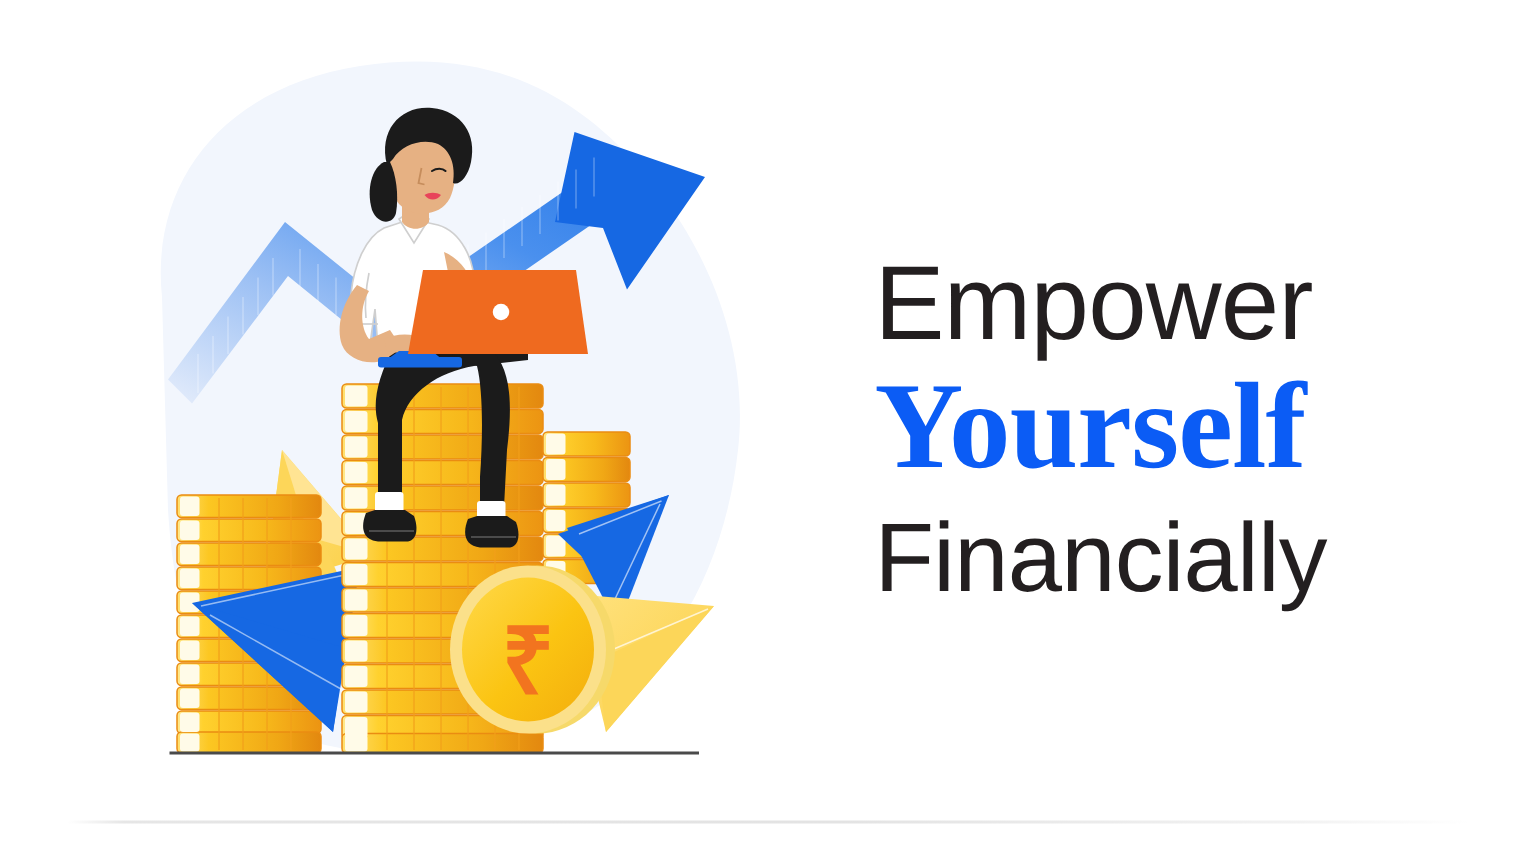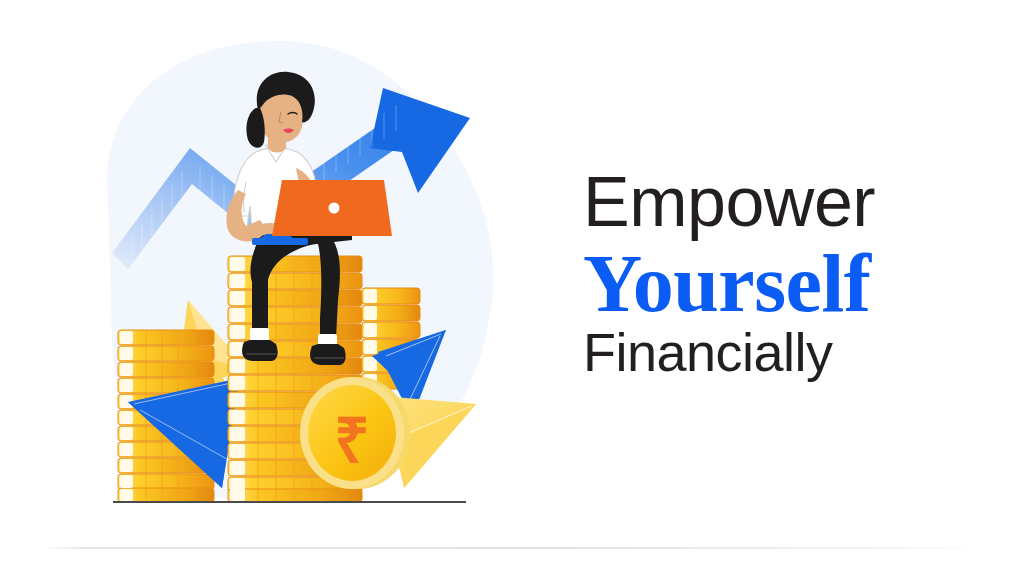--- a/index.html
+++ b/index.html
@@ -54,25 +54,25 @@
   .line-yourself {
     font-family: "Liberation Serif", serif;
     font-size: 82px;
     font-weight: 700;
     color: #0b5cf5;
     letter-spacing: -0.5px;
     margin-top: 6px;
   }
   .line-financially {
     font-family: "Liberation Sans", sans-serif;
-    font-size: 54px;
+    font-size: 65px;
     font-weight: 400;
     color: #231f20;
     letter-spacing: -0.5px;
-    margin-top: 2px;
+    margin-top: 16px;
   }
 
   
   .bottom-rule {
     position: absolute;
     left: 45px;
     top: 547px;
     width: 935px;
     height: 2px;
     background: linear-gradient(to right, #ffffff 0%, #e6e6e6 4%, #e3e3e3 55%, #f2f2f2 88%, #ffffff 100%);

